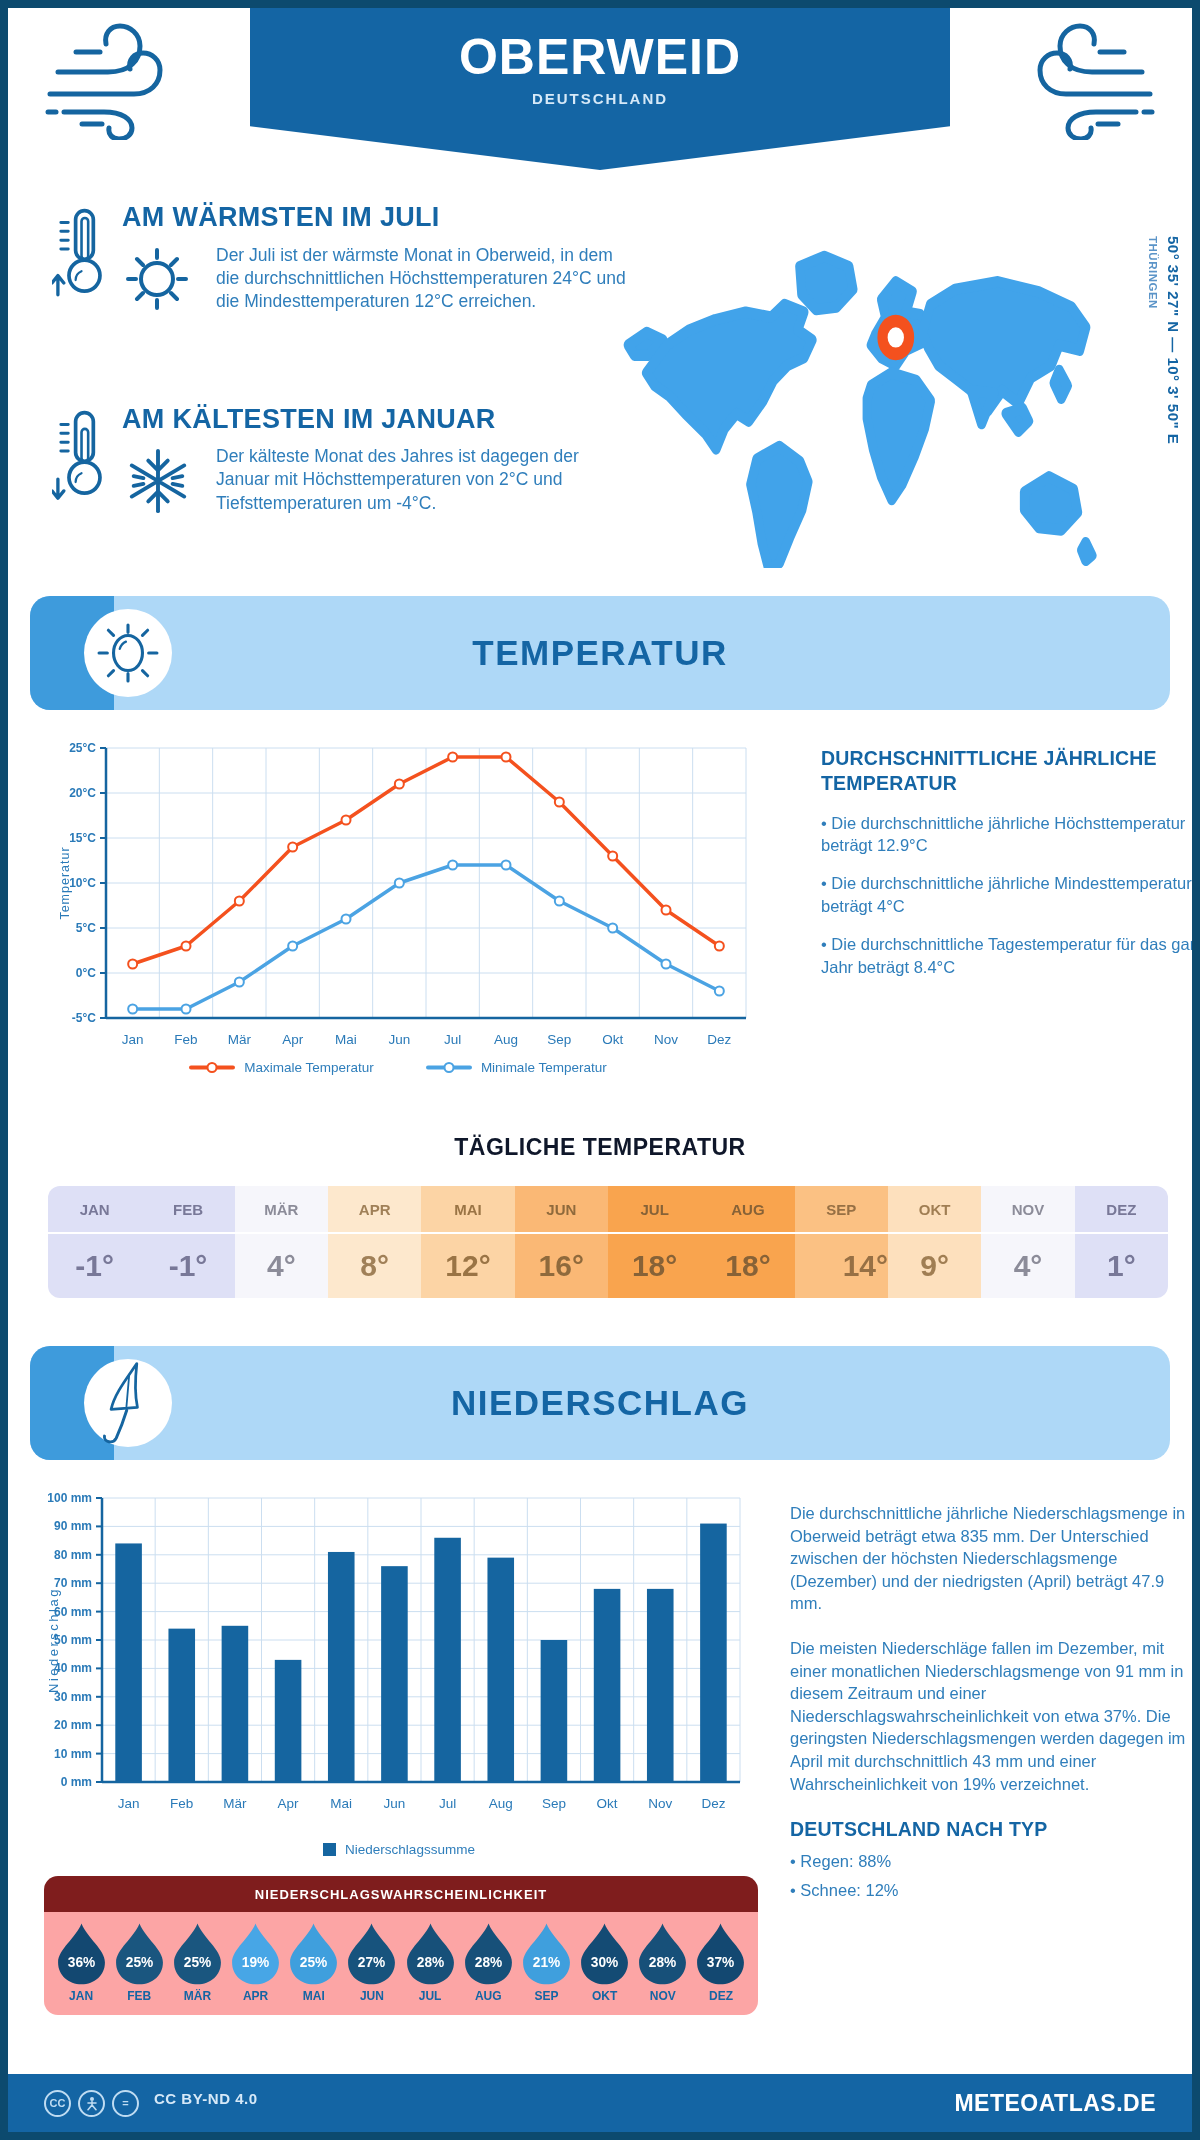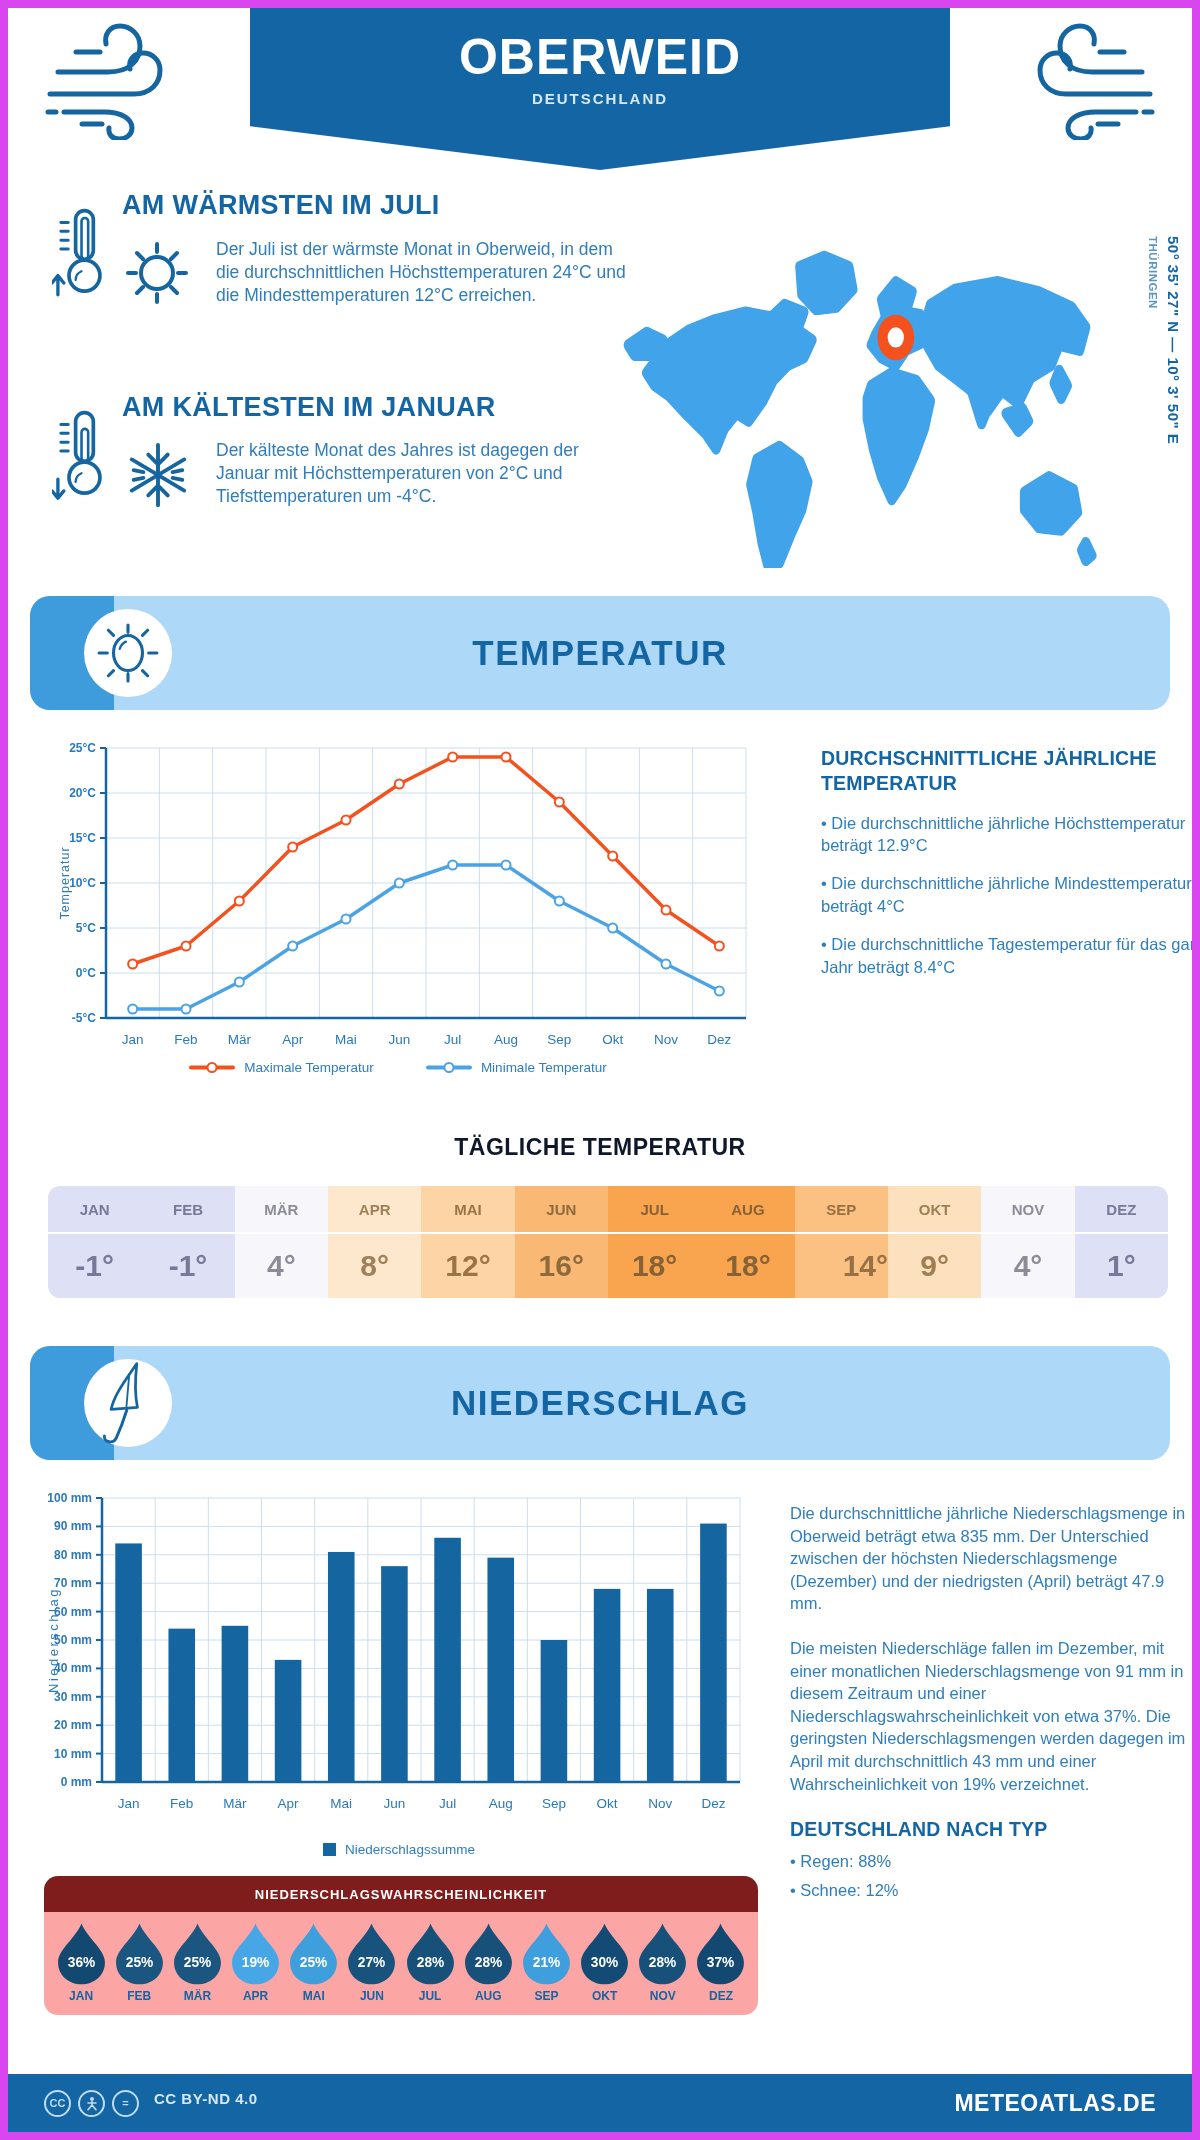--- a/index.html
+++ b/index.html
@@ -1,30 +1,30 @@
 <!DOCTYPE html>
 <html><head>
 <meta charset="utf-8">
 <style>
   html,body{margin:0;padding:0;background:#e8e8e8;}
   .page{position:relative;width:1200px;height:2140px;margin:0 auto;background:#fff;
-    border:8px solid #d946ef;box-sizing:border-box;overflow:hidden;
+    border:8px solid #0c4a6e;box-sizing:border-box;overflow:hidden;
     font-family:"Liberation Sans",sans-serif;}
   .abs{position:absolute;}
   
   .banner{left:50%;transform:translateX(-50%);top:0;width:700px;height:162px;background:#1465A4;
     clip-path:polygon(0 0,100% 0,100% 73%,50% 100%,0 73%);text-align:center;color:#fff;}
   .banner h1{margin:20px 0 0;font-size:50px;letter-spacing:1px;}
   .banner .sub{margin-top:4px;font-size:15px;letter-spacing:2px;color:#D6E9F8;font-weight:bold;}
   .windicon{top:14px;width:132px;height:118px;}
   .windicon svg{width:100%;height:100%;}
   
   .highlight{width:574px;display:grid;grid-template-columns:70px 94px auto;}
   .hl-thermo{grid-row:1/3;grid-column:1;}
-  .hl-head{grid-column:2/4;font-size:27px;font-weight:bold;color:#1465A4;letter-spacing:.3px;margin-top:0;}
+  .hl-head{grid-column:2/4;font-size:27px;font-weight:bold;color:#1465A4;letter-spacing:.3px;margin-top:12px;}
   .hl-icon{grid-column:2;margin-top:10px;}
   .hl-text{grid-column:3;margin-top:10px;font-size:17.5px;line-height:1.33;color:#2F7EBB;}
   
   .coords{writing-mode:vertical-rl;text-align:left;}
   .coords .c1{display:block;font-size:15px;font-weight:bold;color:#1465A4;letter-spacing:.5px;}
   .coords .c2{display:block;font-size:11.5px;font-weight:bold;color:#5B94C8;margin-block-start:6px;letter-spacing:.5px;}
   
   .band{left:22px;width:1140px;height:114px;background:#AED8F7;border-radius:20px;}
   .band .corner{position:absolute;left:0;top:0;width:84px;height:114px;background:#3E9BDC;border-radius:20px 0 0 20px;}
   .band .icircle{position:absolute;left:54px;top:13px;width:88px;height:88px;background:#fff;border-radius:50%;

